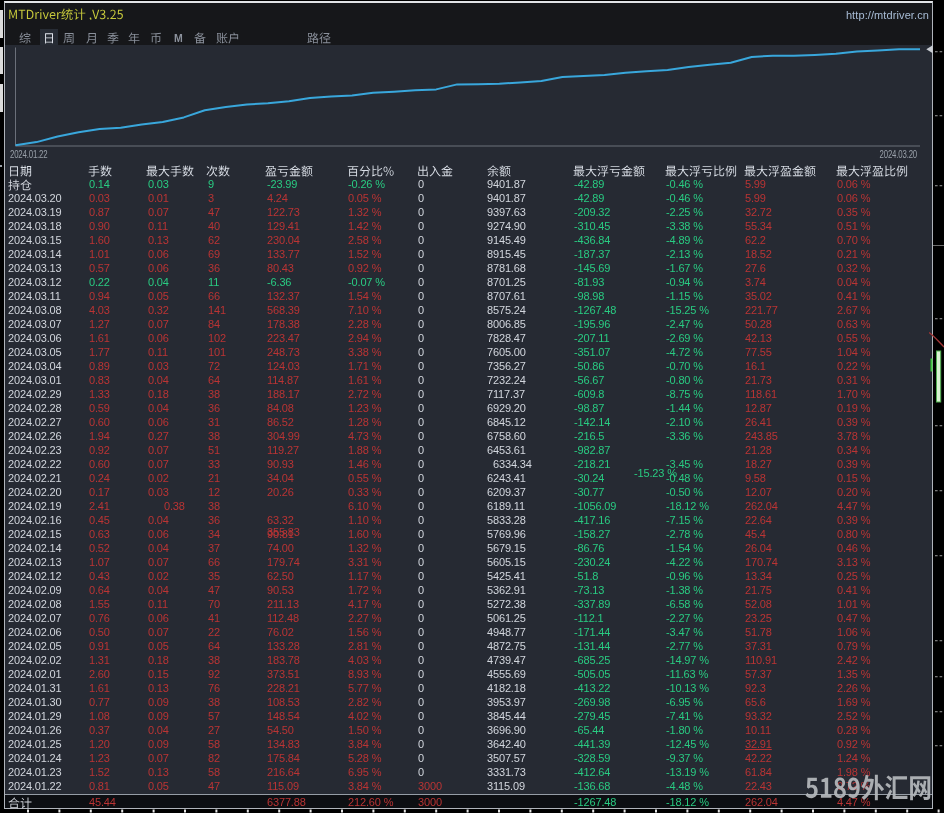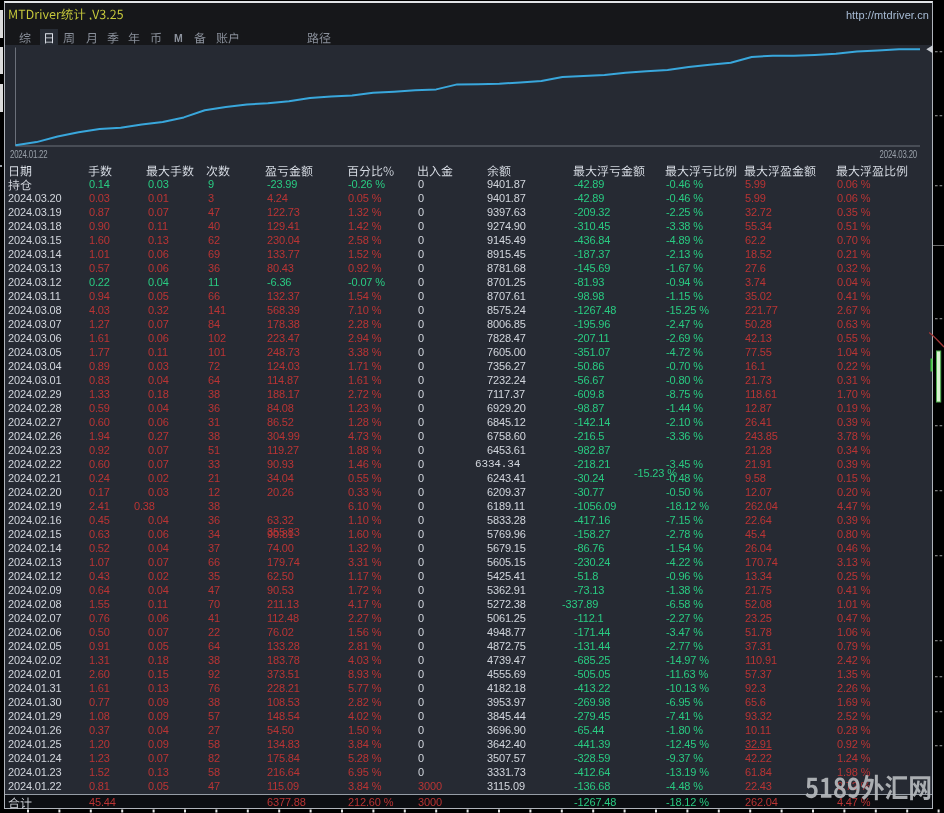--- a/index.html
+++ b/index.html
@@ -650,24 +650,24 @@
             <span class="cell t-gain" style="left: 832px;">0.34 %</span>
           </div>
           <div class="row" style="top: 412px;">
             <span class="cell t-neutral" style="left: 3px;">2024.02.22</span>
             <span class="cell t-gain" style="left: 84px;">0.60</span>
             <span class="cell t-gain" style="left: 143px;">0.07</span>
             <span class="cell t-gain" style="left: 203px;">33</span>
             <span class="cell t-gain" style="left: 262px;">90.93</span>
             <span class="cell t-gain" style="left: 343px;">1.46 %</span>
             <span class="cell t-neutral" style="left: 413px;">0</span>
-            <span class="cell t-neutral" style="left: 470px; font-family: Liberation Mono, monospace;">6334.34</span>
+            <span class="cell t-neutral" style="left: 488px;">6334.34</span>
             <span class="cell t-loss" style="left: 569px;">-218.21</span>
             <span class="cell t-loss" style="left: 661px;">-3.45 %</span>
-            <span class="cell t-gain" style="left: 740px;">21.91</span>
+            <span class="cell t-gain" style="left: 740px;">18.27</span>
             <span class="cell t-gain" style="left: 832px;">0.39 %</span>
           </div>
           <div class="row" style="top: 426px;">
             <span class="cell t-neutral" style="left: 3px;">2024.02.21</span>
             <span class="cell t-gain" style="left: 84px;">0.24</span>
             <span class="cell t-gain" style="left: 143px;">0.02</span>
             <span class="cell t-gain" style="left: 203px;">21</span>
             <span class="cell t-gain" style="left: 262px;">34.04</span>
             <span class="cell t-gain" style="left: 343px;">0.55 %</span>
             <span class="cell t-neutral" style="left: 413px;">0</span>
@@ -687,21 +687,21 @@
             <span class="cell t-neutral" style="left: 413px;">0</span>
             <span class="cell t-neutral" style="left: 482px;">6209.37</span>
             <span class="cell t-loss" style="left: 569px;">-30.77</span>
             <span class="cell t-loss" style="left: 661px;">-0.50 %</span>
             <span class="cell t-gain" style="left: 740px;">12.07</span>
             <span class="cell t-gain" style="left: 832px;">0.20 %</span>
           </div>
           <div class="row" style="top: 454px;">
             <span class="cell t-neutral" style="left: 3px;">2024.02.19</span>
             <span class="cell t-gain" style="left: 84px;">2.41</span>
-            <span class="cell t-gain" style="left: 129px;">0.38</span>
+            <span class="cell t-gain" style="left: 159px;">0.38</span>
             <span class="cell t-gain" style="left: 203px;">38</span>
             <span class="cell t-gain" style="left: 262px; margin-top: 26px;">355.83</span>
             <span class="cell t-gain" style="left: 343px;">6.10 %</span>
             <span class="cell t-neutral" style="left: 413px;">0</span>
             <span class="cell t-neutral" style="left: 482px;">6189.11</span>
             <span class="cell t-loss" style="left: 569px;">-1056.09</span>
             <span class="cell t-loss" style="left: 661px;">-18.12 %</span>
             <span class="cell t-gain" style="left: 740px;">262.04</span>
             <span class="cell t-gain" style="left: 832px;">4.47 %</span>
           </div>
@@ -791,21 +791,21 @@
           </div>
           <div class="row" style="top: 552px;">
             <span class="cell t-neutral" style="left: 3px;">2024.02.08</span>
             <span class="cell t-gain" style="left: 84px;">1.55</span>
             <span class="cell t-gain" style="left: 143px;">0.11</span>
             <span class="cell t-gain" style="left: 203px;">70</span>
             <span class="cell t-gain" style="left: 262px;">211.13</span>
             <span class="cell t-gain" style="left: 343px;">4.17 %</span>
             <span class="cell t-neutral" style="left: 413px;">0</span>
             <span class="cell t-neutral" style="left: 482px;">5272.38</span>
-            <span class="cell t-loss" style="left: 557px;">-337.89</span>
+            <span class="cell t-loss" style="left: 569px;">-337.89</span>
             <span class="cell t-loss" style="left: 661px;">-6.58 %</span>
             <span class="cell t-gain" style="left: 740px;">52.08</span>
             <span class="cell t-gain" style="left: 832px;">1.01 %</span>
           </div>
           <div class="row" style="top: 566px;">
             <span class="cell t-neutral" style="left: 3px;">2024.02.07</span>
             <span class="cell t-gain" style="left: 84px;">0.76</span>
             <span class="cell t-gain" style="left: 143px;">0.06</span>
             <span class="cell t-gain" style="left: 203px;">41</span>
             <span class="cell t-gain" style="left: 262px;">112.48</span>

